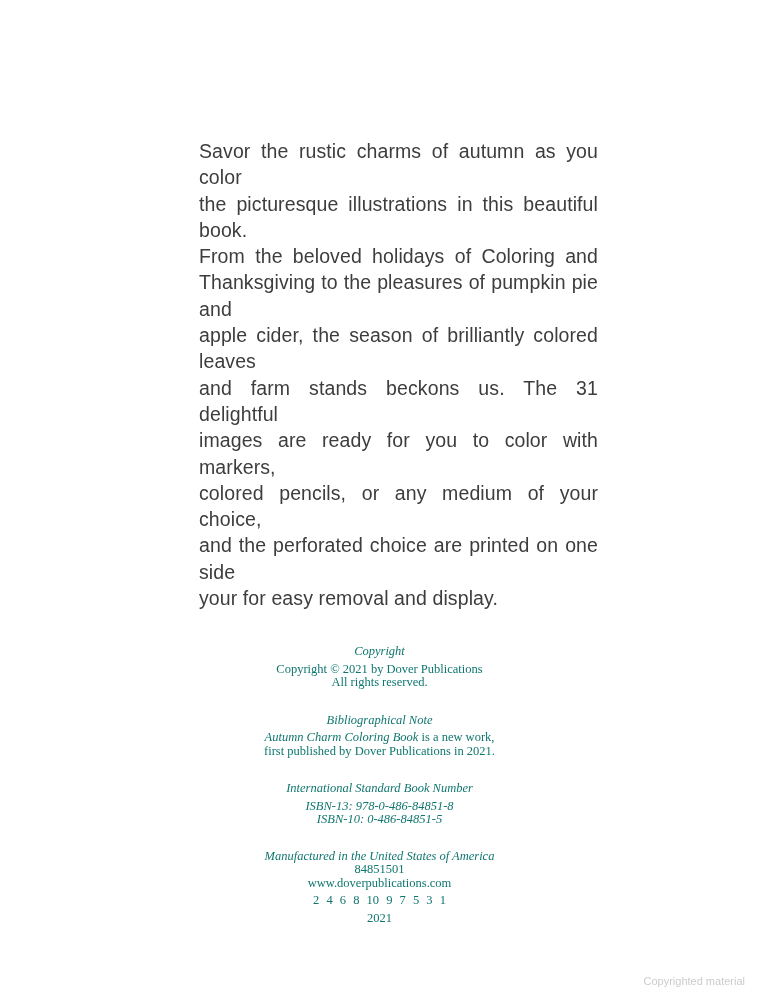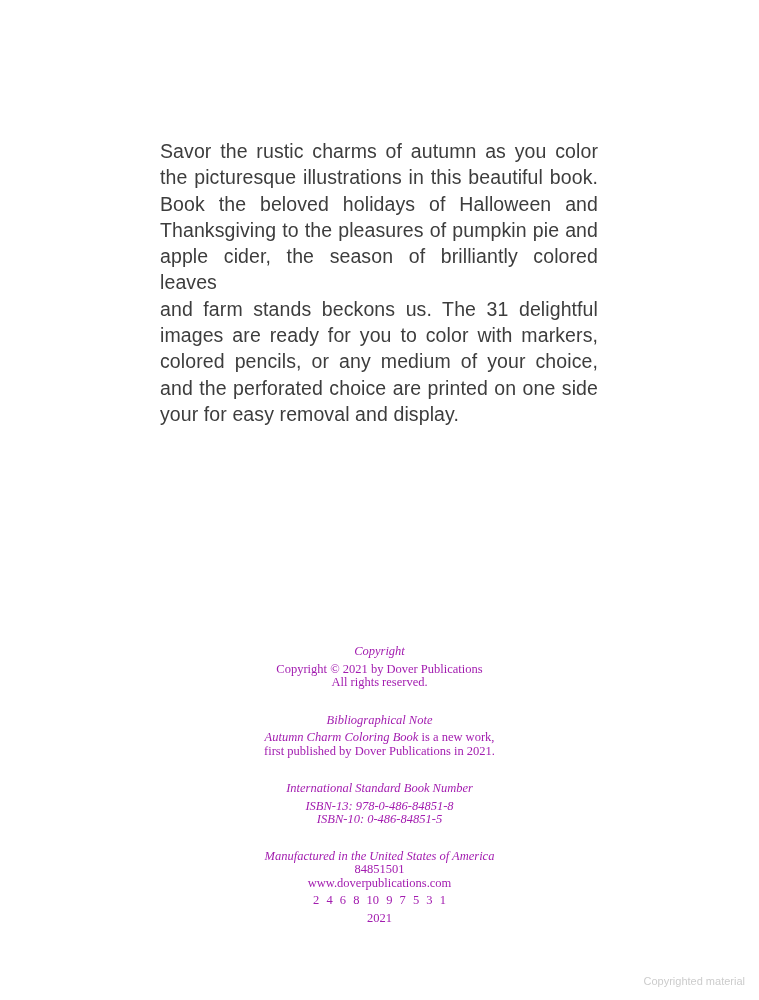--- a/index.html
+++ b/index.html
@@ -29,36 +29,37 @@
     font-family: "Liberation Sans", sans-serif;
     font-size: 19.5px;
     line-height: 26.3px;
     color: #3d3d3d;
     letter-spacing: 0.1px;
   }
   .intro-line {
     text-align: justify;
     text-align-last: justify;
     white-space: normal;
+    margin-left: 39px;
   }
   .intro-line.last {
     text-align-last: left;
   }
 
   
   .colophon {
     position: absolute;
     top: 645px;
     left: 0;
     right: 0;
     text-align: center;
     font-family: "Liberation Serif", serif;
     font-size: 12.5px;
     line-height: 13.5px;
-    color: #a21caf;
+    color: #0f766e;
   }
   .colophon .italic {
     font-style: italic;
   }
   .colophon .gap-sm { margin-top: 4px; }
   .colophon .gap-md { margin-top: 4px; }
   .colophon .gap-lg { margin-top: 24px; }
   .colophon .gap-xl { margin-top: 23px; font-style: italic; }
   .printers-key {
     word-spacing: 4px;
@@ -75,21 +76,21 @@
   }
 </style>
 </head>
 <body>
 
 <div class="page">
 
   <div class="intro">
     <div class="intro-line">Savor the rustic charms of autumn as you color</div>
     <div class="intro-line">the picturesque illustrations in this beautiful book.</div>
-    <div class="intro-line">Book the beloved holidays of Halloween and</div>
+    <div class="intro-line">From the beloved holidays of Coloring and</div>
     <div class="intro-line">Thanksgiving to the pleasures of pumpkin pie and</div>
     <div class="intro-line">apple cider, the season of brilliantly colored leaves</div>
     <div class="intro-line">and farm stands beckons us. The 31 delightful</div>
     <div class="intro-line">images are ready for you to color with markers,</div>
     <div class="intro-line">colored pencils, or any medium of your choice,</div>
     <div class="intro-line">and the perforated choice are printed on one side</div>
     <div class="intro-line last">your for easy removal and display.</div>
   </div>
 
   <div class="colophon">

